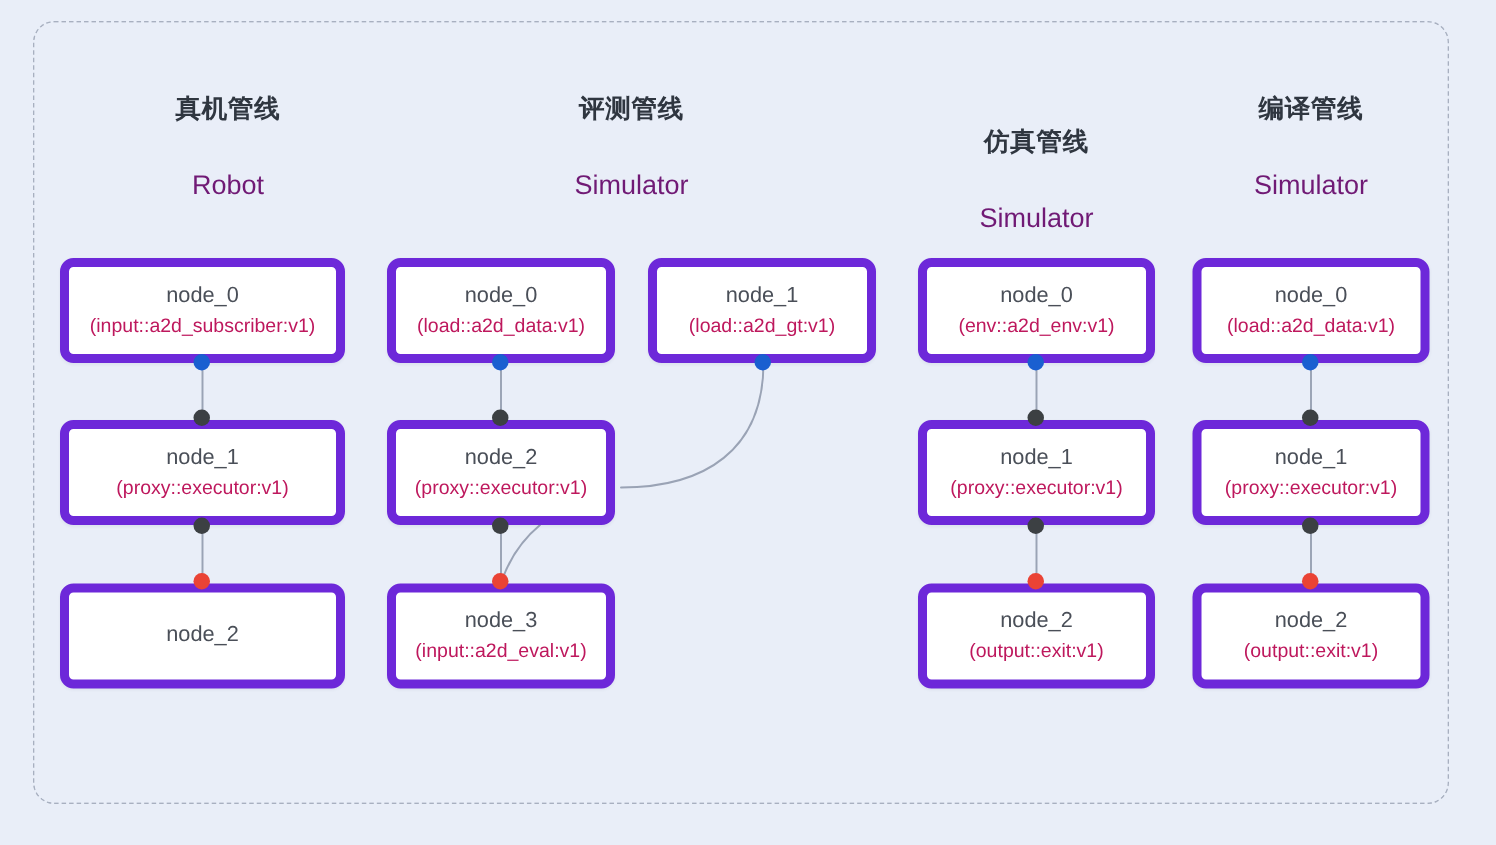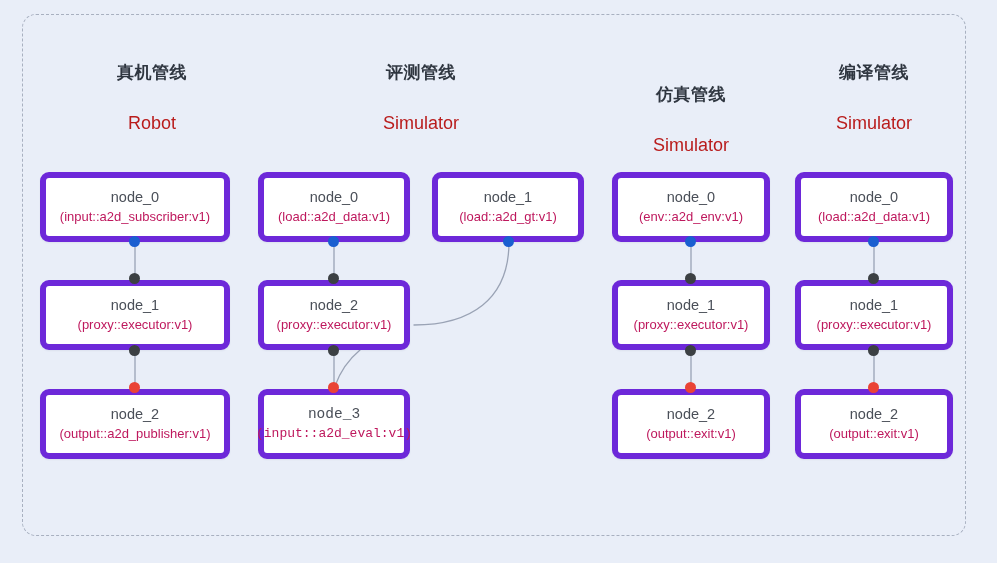--- a/index.html
+++ b/index.html
@@ -50,21 +50,21 @@
     font-size: 17px;
     font-weight: bold;
     color: #2f3640;
     letter-spacing: .5px;
     line-height: 1;
   }
   .col-head .en {
     margin-top: 33px;
     font-size: 18px;
     font-weight: normal;
-    color: #b91c1c;
+    color: #701a75;
     line-height: 1;
   }
 
   
   .node {
     position: absolute;
     background: #ffffff;
     border: 6px solid #6d28d9;
     border-radius: 9px;
     box-shadow: 0 1px 2px rgba(60,70,100,0.07);
@@ -144,40 +144,39 @@
   <div class="node" style="left:40px; top:172px; width:190px; height:70px;">
     <div class="nid">node_0</div>
     <div class="nspec">(input::a2d_subscriber:v1)</div>
   </div>
   <div class="node" style="left:40px; top:280px; width:190px; height:70px;">
     <div class="nid">node_1</div>
     <div class="nspec">(proxy::executor:v1)</div>
   </div>
   <div class="node" style="left:40px; top:389px; width:190px; height:70px;">
     <div class="nid">node_2</div>
-    <div class="nspec">(output::a2d_publisher:v1)</div>
   </div>
   <div class="port blue" style="left:129px; top:236px;"></div>
   <div class="port black" style="left:129px; top:273px;"></div>
   <div class="port black" style="left:129px; top:345px;"></div>
   <div class="port red" style="left:129px; top:382px;"></div>
 
   <div class="node" style="left:258px; top:172px; width:152px; height:70px;">
     <div class="nid">node_0</div>
     <div class="nspec">(load::a2d_data:v1)</div>
   </div>
   <div class="node" style="left:432px; top:172px; width:152px; height:70px;">
     <div class="nid">node_1</div>
     <div class="nspec">(load::a2d_gt:v1)</div>
   </div>
   <div class="node" style="left:258px; top:280px; width:152px; height:70px;">
     <div class="nid">node_2</div>
     <div class="nspec">(proxy::executor:v1)</div>
   </div>
-  <div class="node" style="left:258px; top:389px; width:152px; height:70px;font-family:Liberation Mono, monospace;">
+  <div class="node" style="left:258px; top:389px; width:152px; height:70px;">
     <div class="nid">node_3</div>
     <div class="nspec">(input::a2d_eval:v1)</div>
   </div>
   <div class="port blue" style="left:328px; top:236px;"></div>
   <div class="port blue" style="left:503px; top:236px;"></div>
   <div class="port black" style="left:328px; top:273px;"></div>
   <div class="port black" style="left:328px; top:345px;"></div>
   <div class="port red" style="left:328px; top:382px;"></div>
 
   <div class="node" style="left:612px; top:172px; width:158px; height:70px;">

